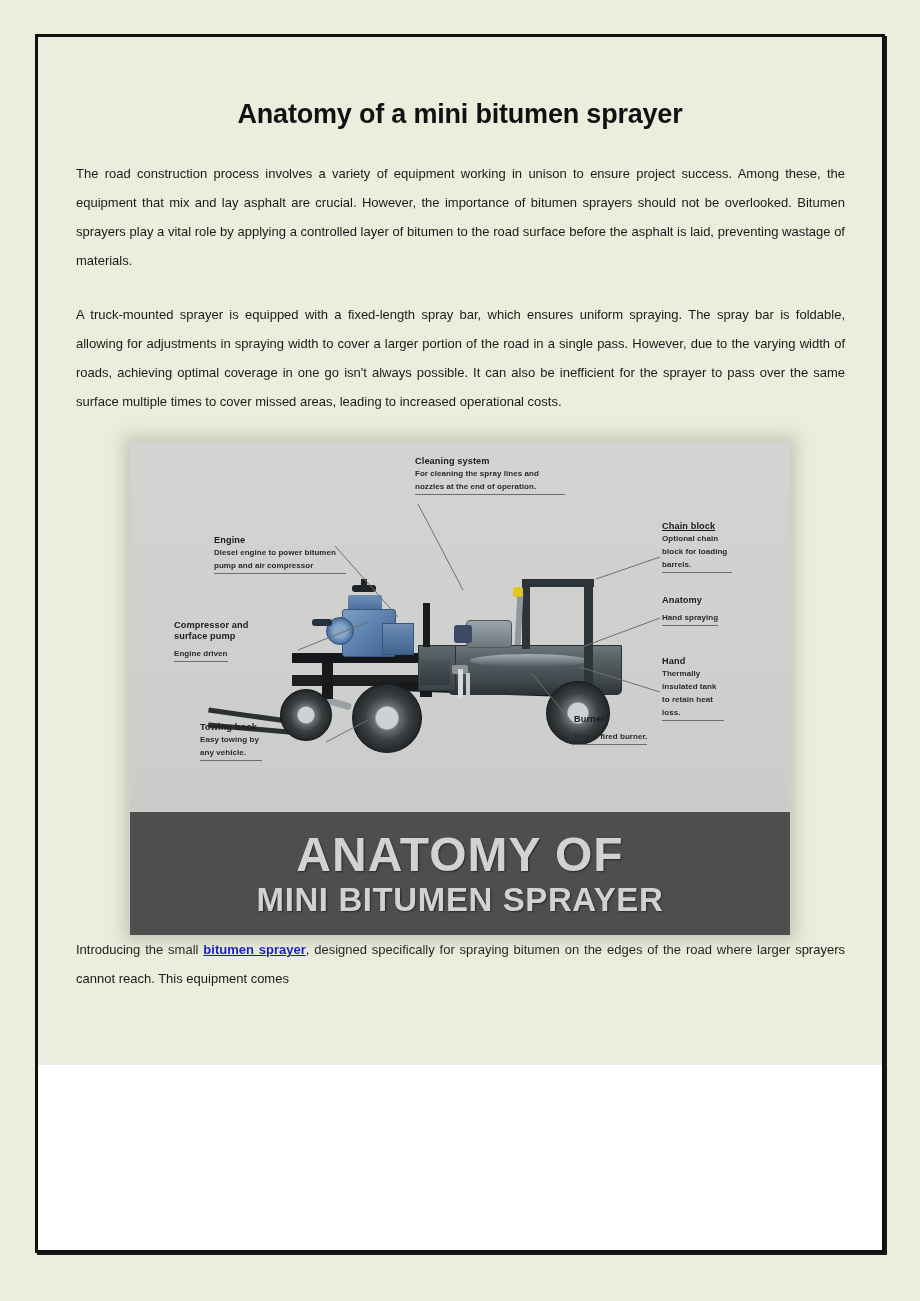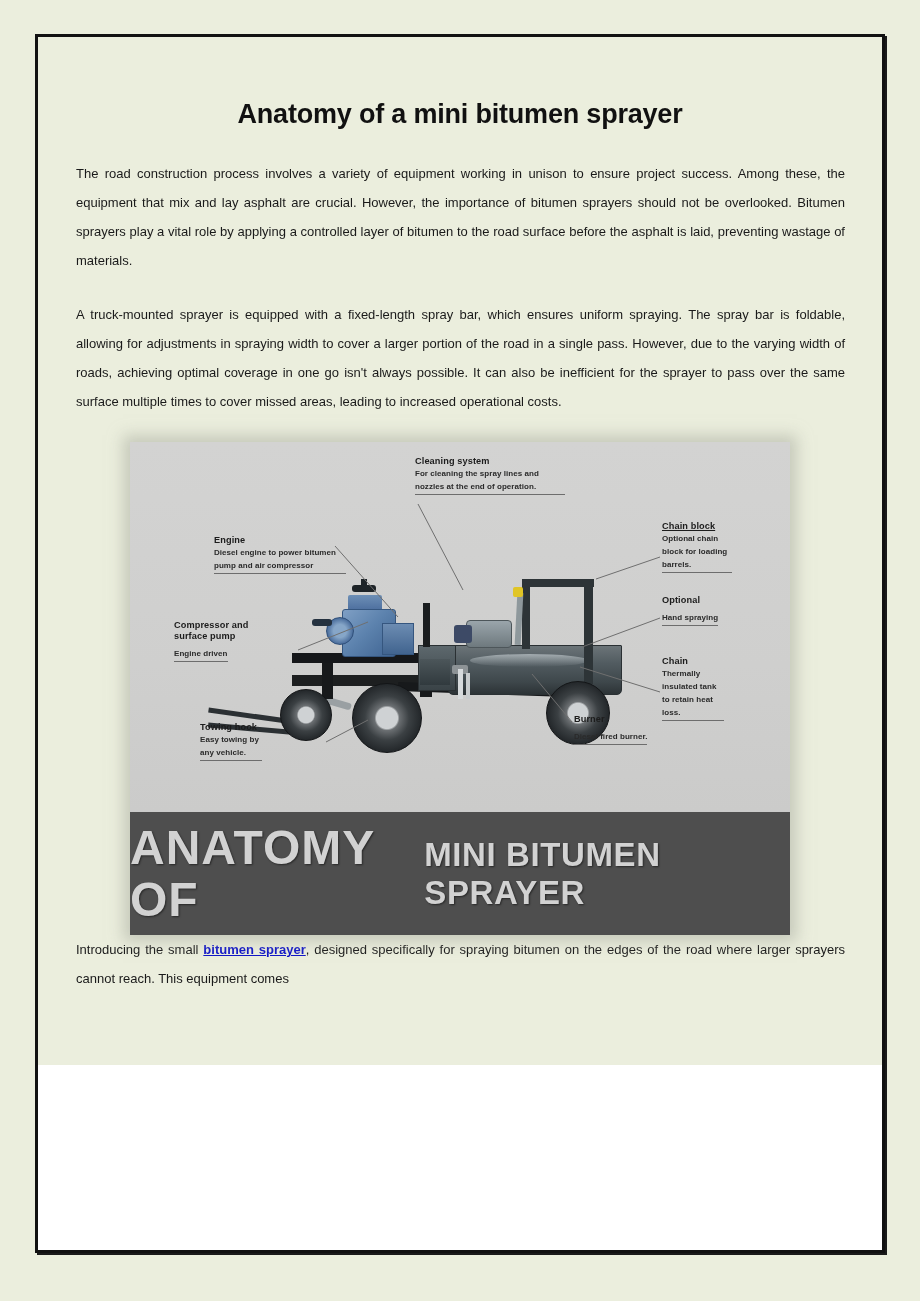--- a/index.html
+++ b/index.html
@@ -106,21 +106,21 @@
     overflow: hidden;
   }
   .banner {
     position: absolute;
     left: 0;
     top: 370px;
     width: 660px;
     height: 123px;
     background: #4e4e4e;
     display: flex;
-    flex-direction: row;
+    flex-direction: column;
     align-items: center;
     justify-content: center;
   }
   .banner-line1 {
     font-size: 48px;
     font-weight: bold;
     color: #d2d2d2;
     letter-spacing: 1px;
     line-height: 52px;
     text-shadow: 1px 1px 2px rgba(0,0,0,0.5);
@@ -395,31 +395,31 @@
                 <div class="cap">Engine</div>
                 <div class="desc" style="max-width:132px">Diesel engine to power bitumen pump and air compressor</div>
               </div>
 
               <div class="callout co-chain has-rule">
                 <div class="cap">Chain block</div>
                 <div class="desc" style="max-width:70px">Optional chain block for loading barrels.</div>
               </div>
 
               <div class="callout co-spray has-rule">
-                <div class="cap">Optional</div>
+                <div class="cap">Anatomy</div>
                 <div class="desc" style="max-width:80px">Hand spraying</div>
               </div>
 
               <div class="callout co-comp has-rule">
                 <div class="cap" style="white-space:normal;max-width:76px">Compressor and surface pump</div>
                 <div class="desc" style="max-width:86px">Engine driven</div>
               </div>
 
               <div class="callout co-tank has-rule">
-                <div class="cap">Chain</div>
+                <div class="cap">Hand</div>
                 <div class="desc" style="max-width:62px">Thermally insulated tank to retain heat loss.</div>
               </div>
 
               <div class="callout co-burner has-rule">
                 <div class="cap">Burner</div>
                 <div class="desc" style="max-width:110px">Diesel fired burner.</div>
               </div>
 
               <div class="callout co-tow has-rule">
                 <div class="cap">Towing hook</div>

